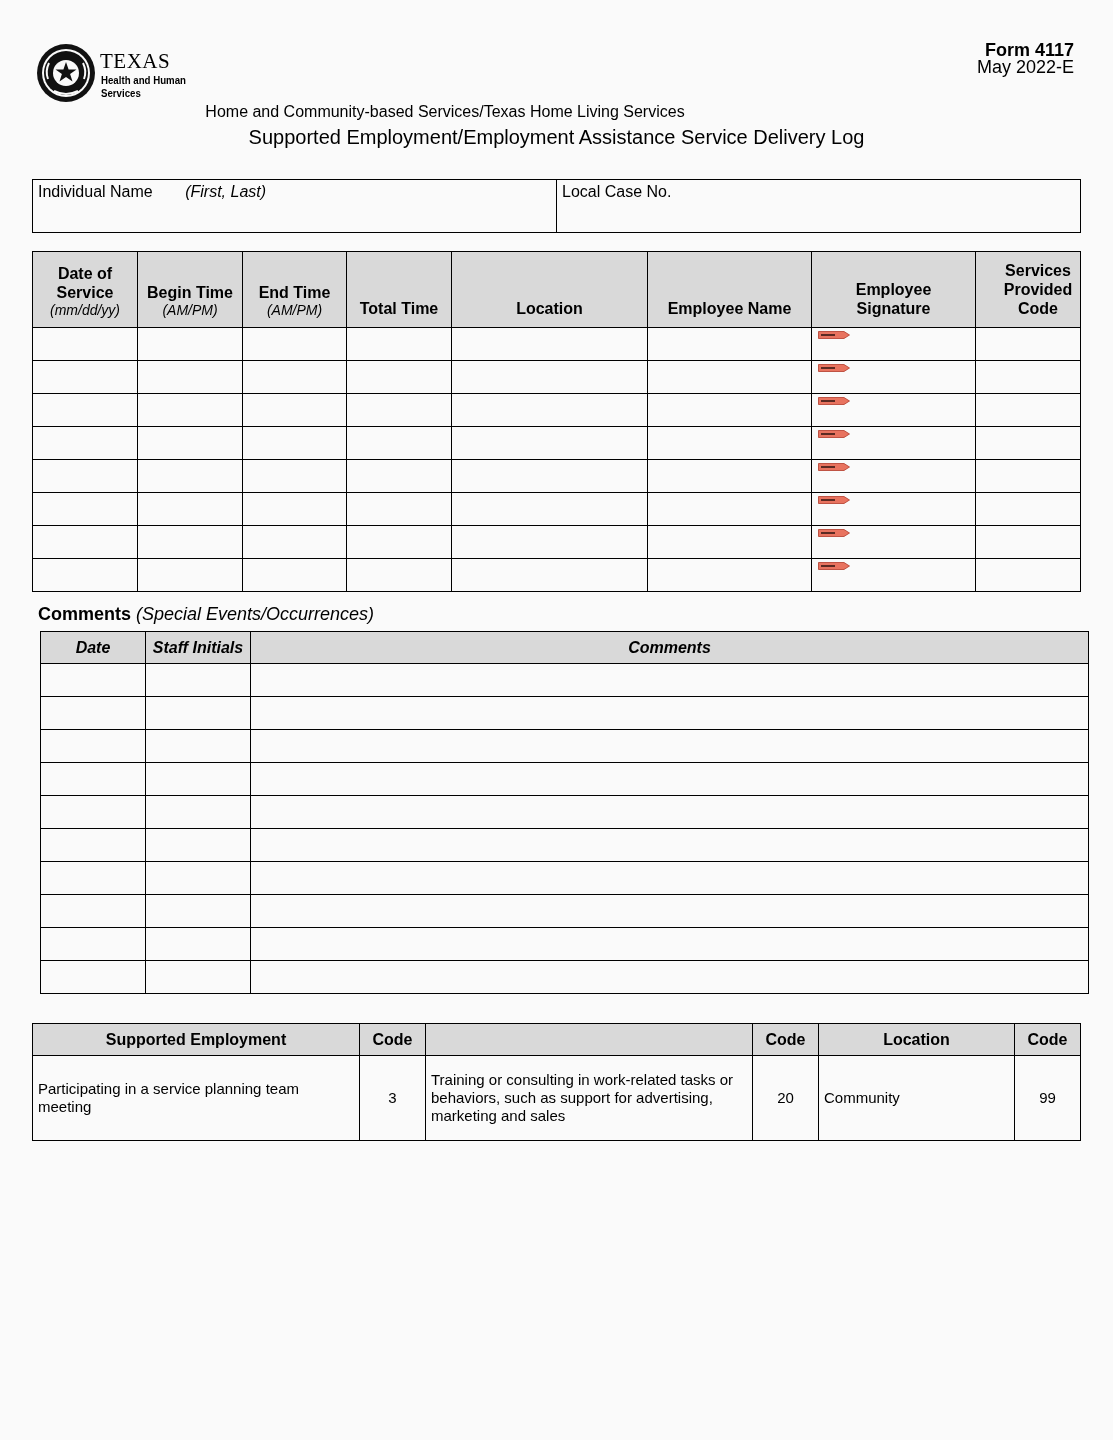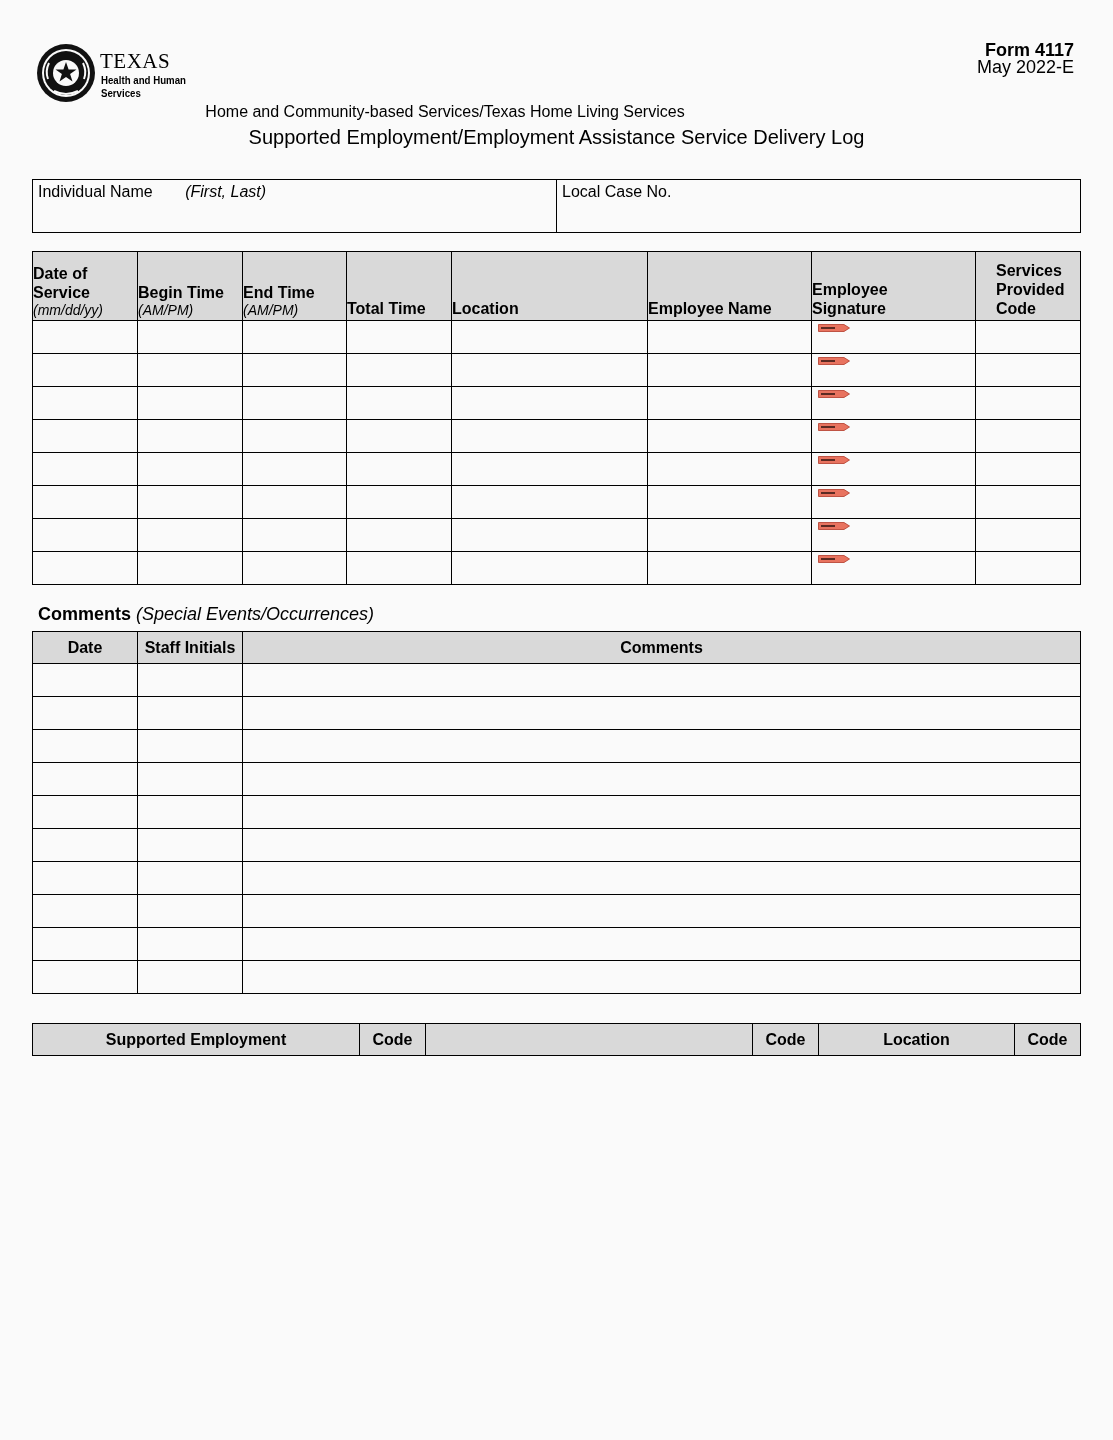--- a/index.html
+++ b/index.html
@@ -27,32 +27,32 @@
   td, th { border: 1px solid #000; padding: 0; }
   th { background: #d9d9d9; font-weight: bold; font-size: 16px; }
 
   
   .info { left: 32px; top: 179px; width: 1048px; height: 54px; }
   .info td { vertical-align: top; font-size: 16px; padding: 3px 5px; background: #fafafa; }
   .info i { font-style: italic; margin-left: 28px; }
 
   
   .log { left: 32px; top: 251px; width: 1048px; }
-  .log th { height: 66px; vertical-align: bottom; text-align: left; line-height: 19px; padding-bottom: 2px; }
+  .log th { height: 66px; vertical-align: bottom; text-align: center; line-height: 19px; padding-bottom: 9px; }
   .log th .sub { display: block; font-weight: normal; font-style: italic; font-size: 14px; line-height: 16px; }
   .log td { height: 32px; background: #fafafa; position: relative; }
   .sign-tag {
     position: absolute; left: 6px; top: 3px; width: 32px; height: 8px;
   }
 
   .comments-label { left: 38px; top: 604px; font-size: 18px; }
   .comments-label b { font-weight: bold; }
   .comments-label i { font-style: italic; }
 
-  .cmt { left: 32px; top: 631px; width: 1048px; }
+  .cmt { left: 40px; top: 631px; width: 1048px; font-style: italic; }
   .cmt th { height: 31px; text-align: center; }
   .cmt td { height: 32px; background: #fafafa; }
 
   
   .codes { left: 32px; top: 1011px; width: 1048px; margin-top: 12px; }
   .codes th { height: 31px; text-align: center; }
   .codes td { height: 84px; font-size: 15px; line-height: 18px; background: #fafafa; vertical-align: middle; }
   .codes td.txt { padding-left: 5px; padding-right: 4px; }
   .codes td.num { text-align: center; }
   .codes td.num-top { text-align: center; vertical-align: top; padding-top: 22px; }
@@ -336,14 +336,22 @@
       <tr id="codes-head">
         <th>Supported Employment</th>
         <th>Code</th>
         <th></th>
         <th>Code</th>
         <th>Location</th>
         <th>Code</th>
       </tr>
     </thead>
   <tbody id="codes-body">
+      <tr>
+        <td class="txt">Participating in a service planning team meeting</td>
+        <td class="num">3</td>
+        <td class="txt">Training or consulting in work-related tasks or behaviors, such as support for advertising, marketing and sales</td>
+        <td class="num">20</td>
+        <td class="txt">Community</td>
+        <td class="num">99</td>
+      </tr>
     </tbody>
 </table>
 
 </body></html>

